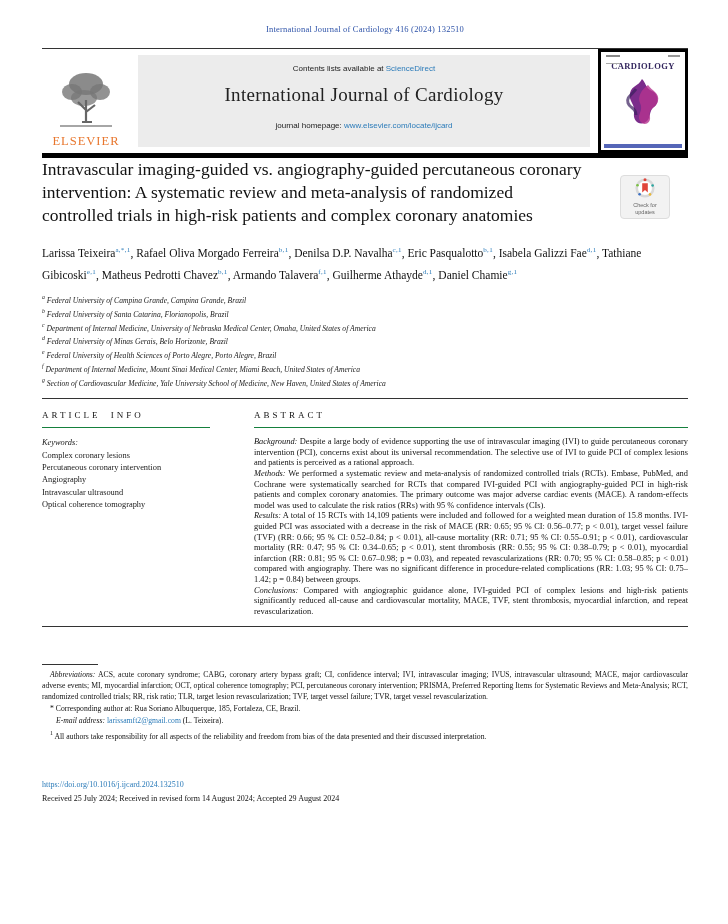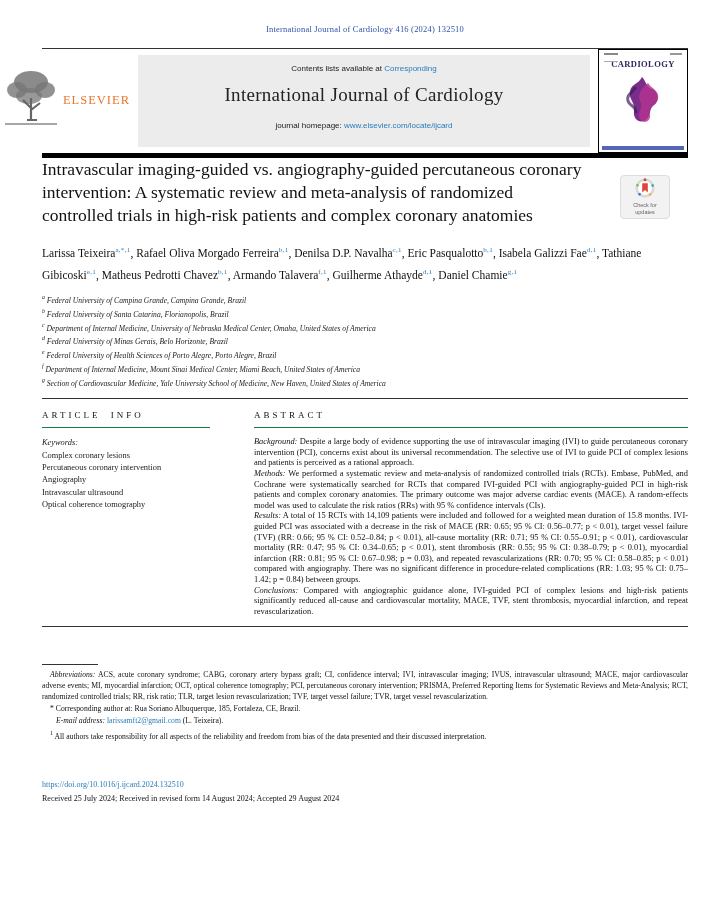--- a/index.html
+++ b/index.html
@@ -8,27 +8,27 @@
         font-family:"Liberation Serif", serif;color:#1a1a1a;}
   .sans{font-family:"Liberation Sans", sans-serif;}
   a,.link{color:#2b7bb9;text-decoration:none;}
 
   
   .citation{text-align:center;font-size:8.5px;color:#2d52a8;letter-spacing:.2px;}
   .toprule{border-top:1.2px solid #333;margin-top:14px;}
 
   
   .head-row{display:flex;margin-top:4px;height:96px;align-items:center;}
-  .logo-col{width:88px;display:flex;flex-direction:row;align-items:center;justify-content:flex-end;height:100%;}
+  .logo-col{width:88px;display:flex;flex-direction:column;align-items:center;justify-content:flex-end;height:100%;}
   .elsevier-txt{font-size:12.5px;color:#e8762d;letter-spacing:1px;margin-top:-2px;font-family:"Liberation Serif",serif;}
   .head-box{flex:1;background:#ececec;margin:0 8px;height:92px;text-align:center;padding-top:9px;box-sizing:border-box;}
   .contents-line{font-size:8px;color:#222;}
   .journal-big{font-size:19px;color:#222;margin-top:11px;letter-spacing:.3px;}
   .homepage-line{font-size:8px;color:#222;margin-top:15px;}
-  .cover-col{width:90px;height:104px;background:#fff;border:1px solid #000000;box-sizing:border-box;
+  .cover-col{width:90px;height:104px;background:#fff;border:3px solid #000000;box-sizing:border-box;
              position:relative;overflow:hidden;padding-top:3px;text-align:center;}
   .cover-masthead{font-size:8.5px;font-variant:small-caps;letter-spacing:.4px;color:#33265e;font-weight:bold;margin-top:6px;}
   .cover-strip{position:absolute;bottom:2px;left:3px;right:3px;height:4px;background:#5566b8;}
   .cover-minitxt{position:absolute;top:3px;left:5px;width:14px;height:6px;border-top:2px solid #888;border-bottom:1px solid #aaa;}
   .cover-minitxt2{position:absolute;top:3px;right:5px;width:12px;height:2px;background:#999;}
   .blackbar{height:5px;background:#000;margin-top:4px;}
 
   
   .article-head{position:relative;}
   .updates-badge{position:absolute;top:17px;right:18px;width:46px;background:#f2f2f2;border:1px solid #ddd;
@@ -85,21 +85,21 @@
             <path d="M32 30 L32 52 M32 40 L24 32 M32 42 L41 35 M28 52 L38 52"></path>
           </g>
           <line x1="6" y1="56" x2="58" y2="56" stroke="#888" stroke-width="1.4"></line>
         </svg>
       </span>
       <div class="elsevier-txt">ELSEVIER</div>
     </div>
 
     <div class="head-box">
       <div class="contents-line sans">
-        <span>Contents lists available at </span><a href="#" class="link">Corresponding</a>
+        <span>Contents lists available at </span><a href="#" class="link">ScienceDirect</a>
       </div>
       <div class="journal-big">International Journal of Cardiology</div>
       <div class="homepage-line sans">
         <span>journal homepage: </span><a href="#" class="link">www.elsevier.com/locate/ijcard</a>
       </div>
     </div>
 
     <div class="cover-col">
       <span class="cover-minitxt"></span>
       <span class="cover-minitxt2"></span>

